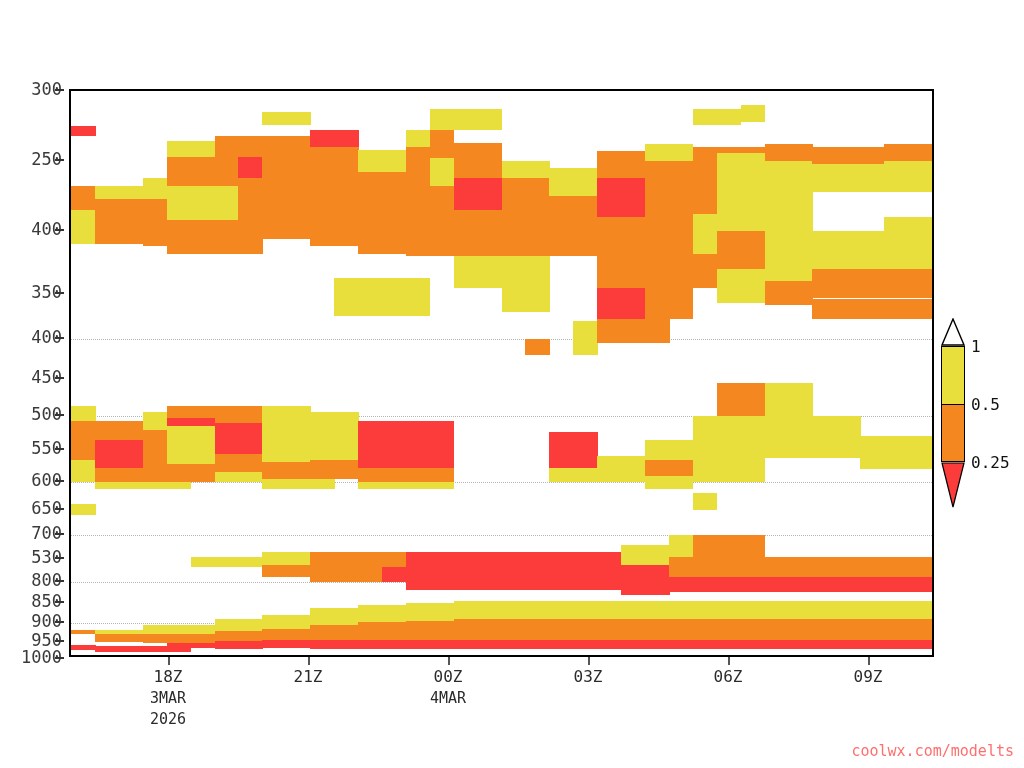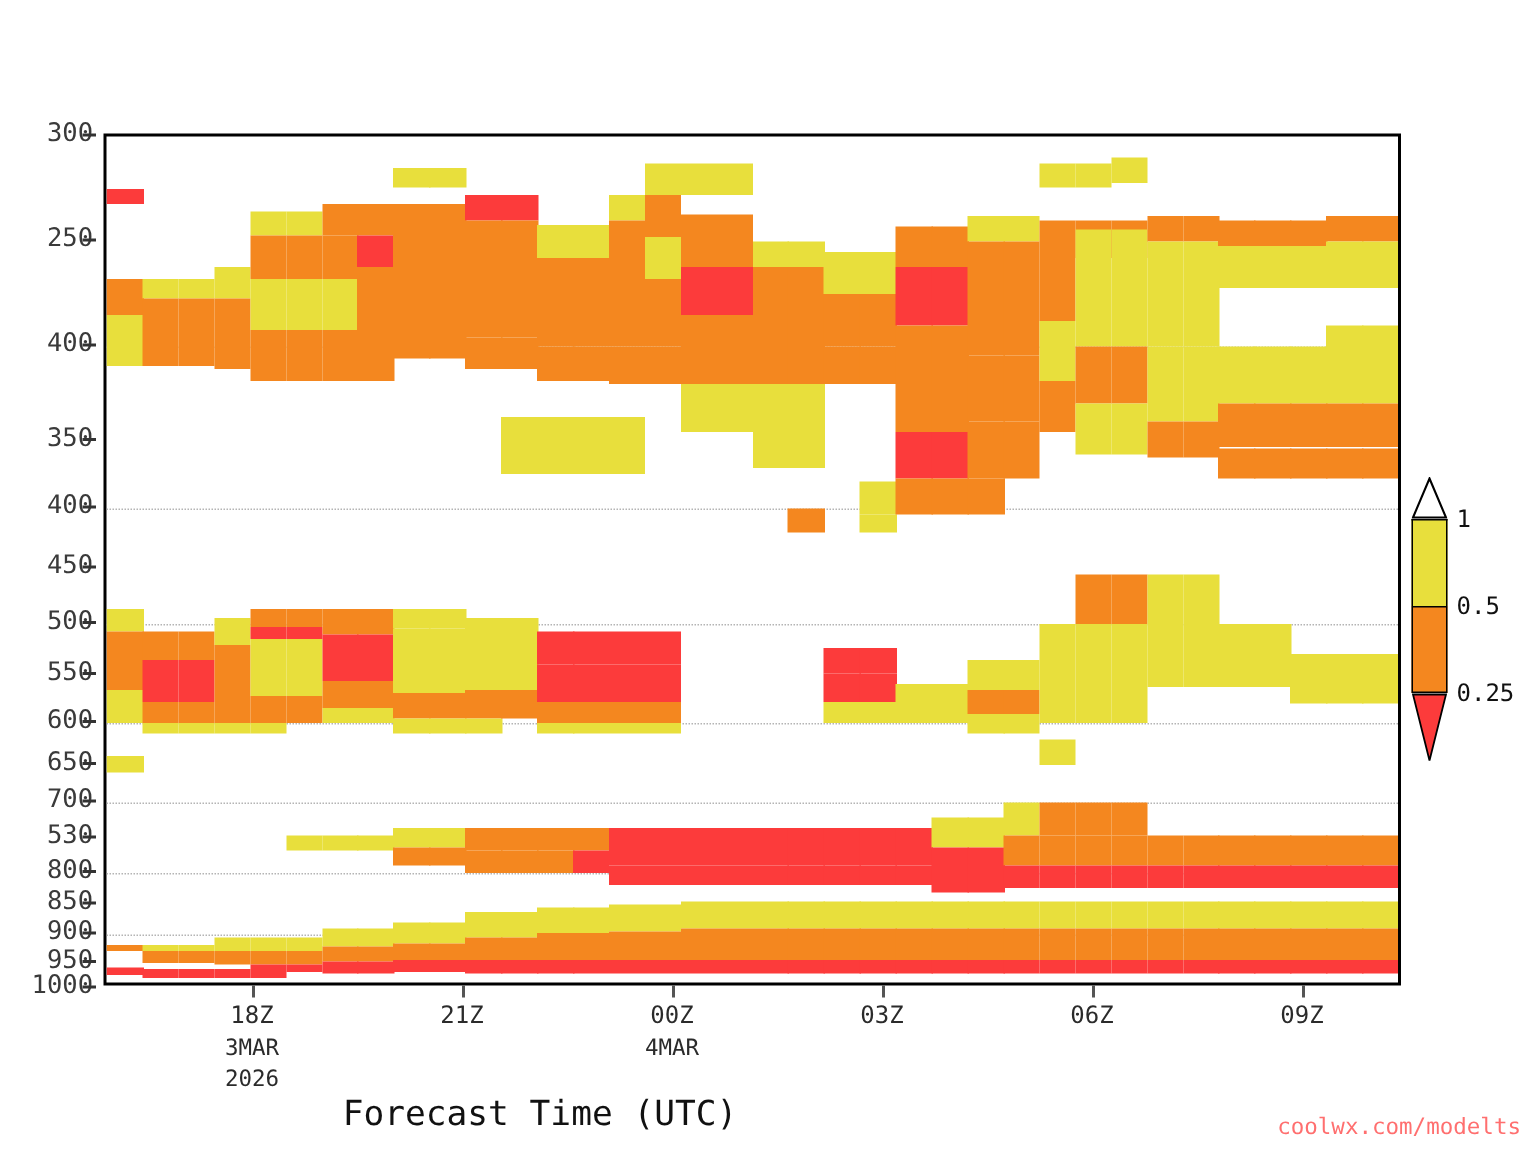--- a/index.html
+++ b/index.html
@@ -595,21 +595,20 @@
       <div class="xtick-label" style="left: 379px;">00Z</div>
       <div class="xtick-sub" style="left: 379px; top: 32px;">4MAR</div>
       <div class="xtick-mark" style="left: 519px;"></div>
       <div class="xtick-label" style="left: 519px;">03Z</div>
       <div class="xtick-mark" style="left: 659px;"></div>
       <div class="xtick-label" style="left: 659px;">06Z</div>
       <div class="xtick-mark" style="left: 799px;"></div>
       <div class="xtick-label" style="left: 799px;">09Z</div>
     </div>
 
-  <div class="xaxis-title">Forecast Time (UTC)</div>
   <div class="credit">coolwx.com/modelts</div>
 
   <div class="colorbar" id="colorbar">
       <div class="cb-tri-up" style="top: 0px; height: 28px;"><svg width="24" height="28" viewBox="0 0 24 28">
           <polygon points="12,1 23,27 1,27" fill="#ffffff" stroke="#000" stroke-width="1.4"></polygon>
         </svg></div>
       <div class="cb-seg" style="top: 28px; height: 58px; background: rgb(232, 223, 60); border-top: 1.4px solid rgb(0, 0, 0);"></div>
       <div class="cb-seg" style="top: 86px; height: 58px; background: rgb(244, 135, 31); border-top: 1.4px solid rgb(0, 0, 0); border-bottom: 1.4px solid rgb(0, 0, 0);"></div>
       <div class="cb-tri-down" style="top: 144px; height: 46px;"><svg width="24" height="46" viewBox="0 0 24 46">
           <polygon points="1,1 23,1 12,45" fill="#fc3b3b" stroke="#000" stroke-width="1.2"></polygon>

